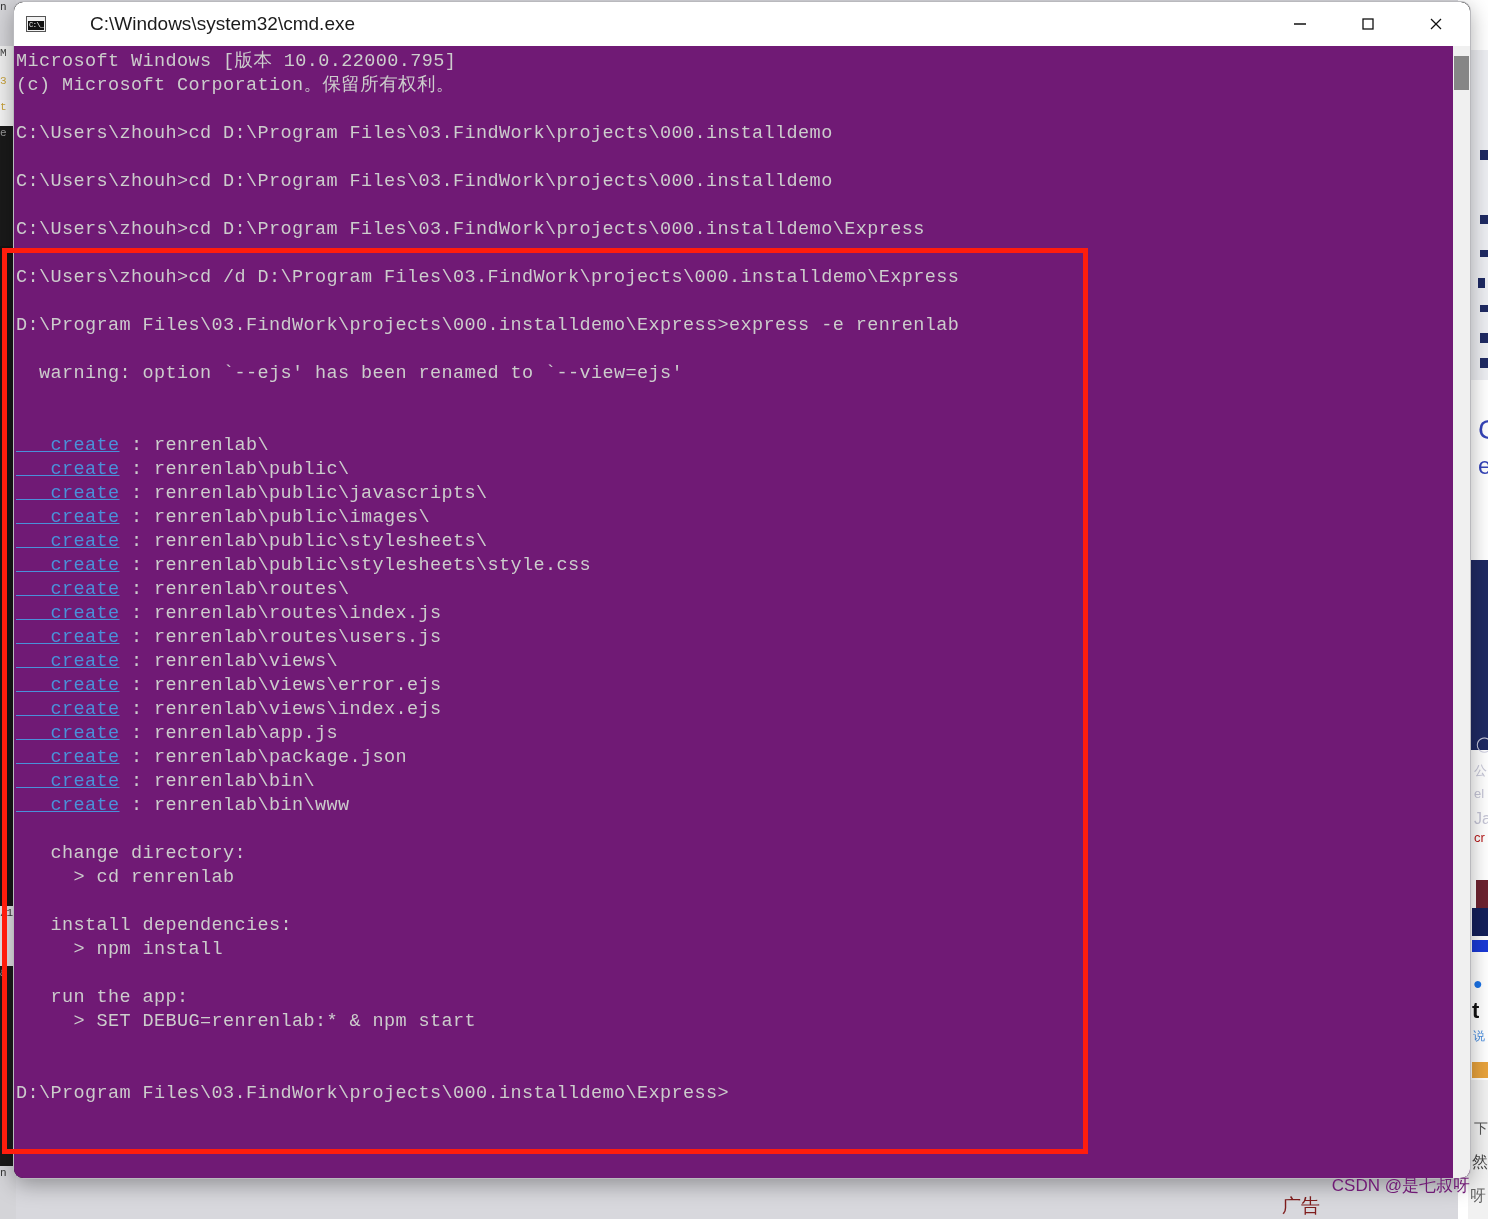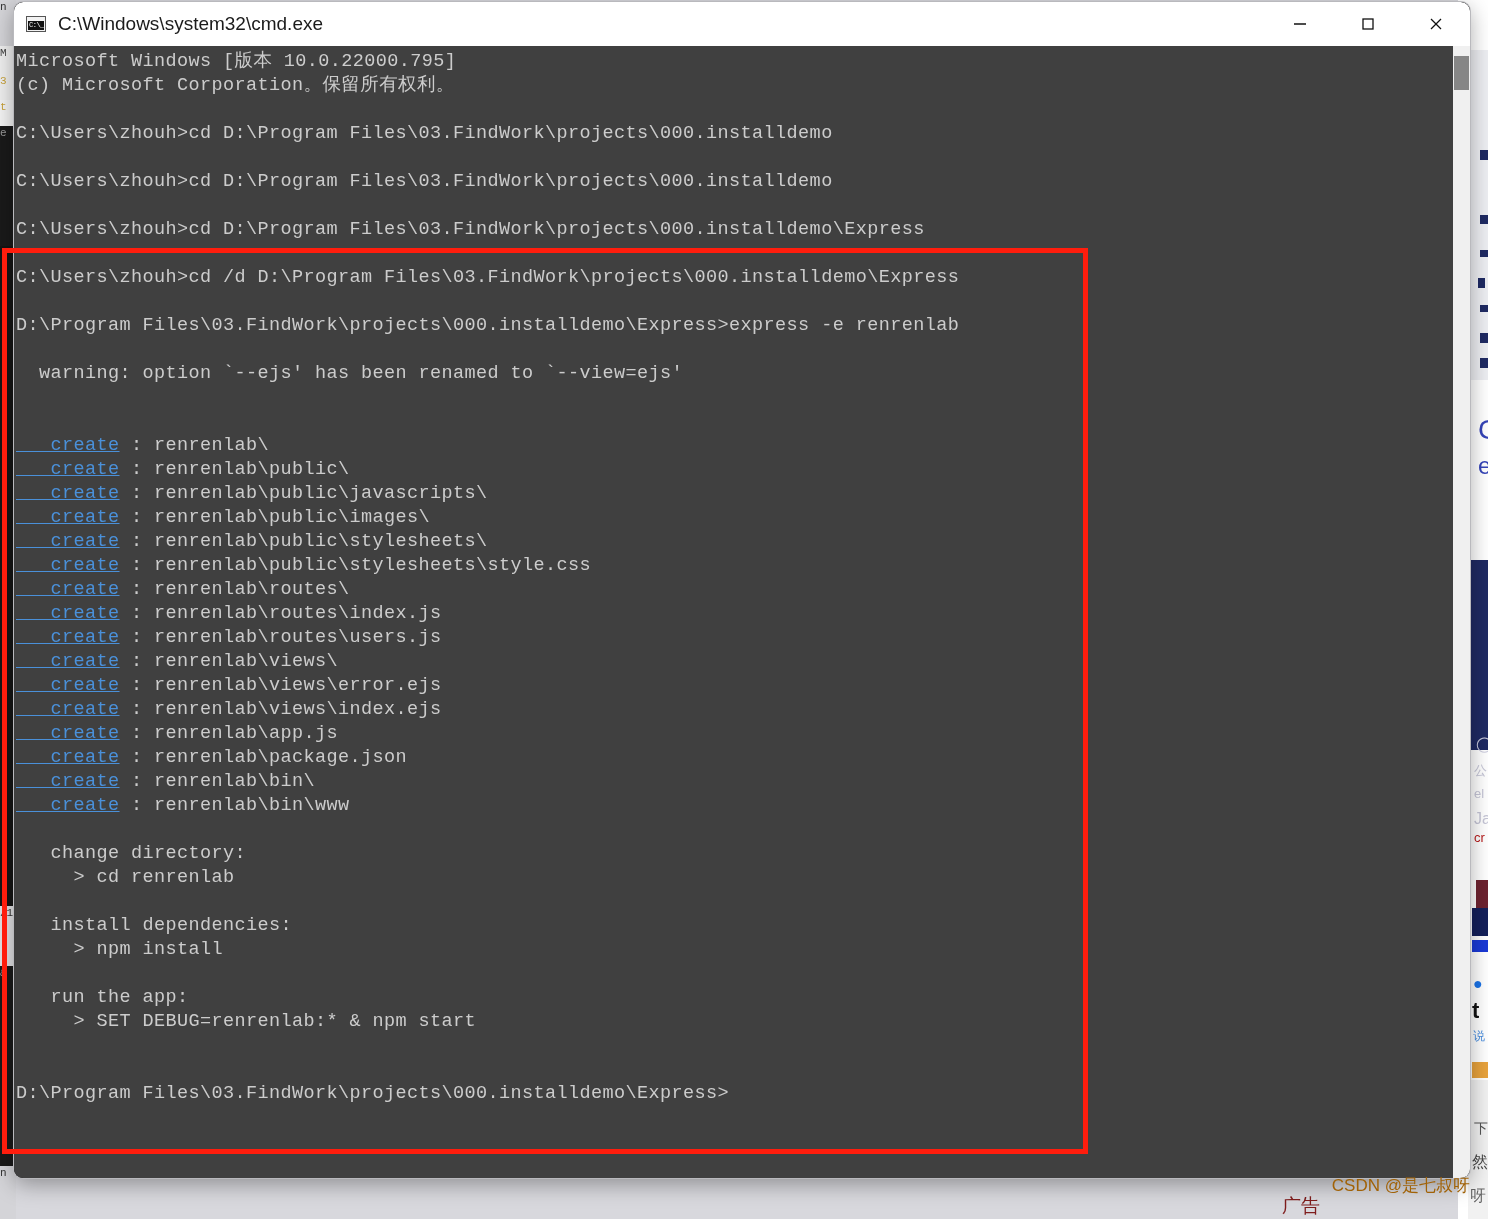--- a/index.html
+++ b/index.html
@@ -84,20 +84,21 @@
     overflow: hidden;
   }
   #titlebar {
     position: relative;
     height: 44px;
     background: #ffffff;
     display: flex;
     align-items: center;
     border-top-left-radius: 9px;
     border-top-right-radius: 9px;
+    gap: 32px;
   }
   #cmd-icon {
     width: 20px; height: 16px;
     margin-left: 12px;
     background: #f2f2f2;
     border: 1px solid #555;
     position: relative;
     flex: 0 0 auto;
     box-sizing: border-box;
   }
@@ -137,21 +138,21 @@
     justify-content: center;
     background: transparent;
   }
   .win-btn svg { display: block; }
 
   
   #terminal {
     position: absolute;
     left: 0; right: 0;
     top: 44px; bottom: 0;
-    background: #404040;
+    background: #701a75;
     display: flex;
   }
   #term-text {
     flex: 1 1 auto;
     padding: 4px 0 0 2px;
     font-family: "Liberation Mono", "DejaVu Sans Mono", monospace;
     font-size: 18.5px;
     line-height: 24px;
     color: #cccccc;
     white-space: pre;
@@ -186,21 +187,21 @@
     box-sizing: border-box;
     pointer-events: none;
   }
 
   
   #watermark {
     position: absolute;
     right: 18px;
     bottom: 22px;
     font-size: 17px;
-    color: #a16207;
+    color: #701a75;
     font-family: "Liberation Sans", sans-serif;
     white-space: nowrap;
   }
   #ad-text {
     position: absolute;
     right: 168px;
     bottom: 0px;
     font-size: 19px;
     color: #7f1d1d;
     font-family: "Liberation Sans", sans-serif;

